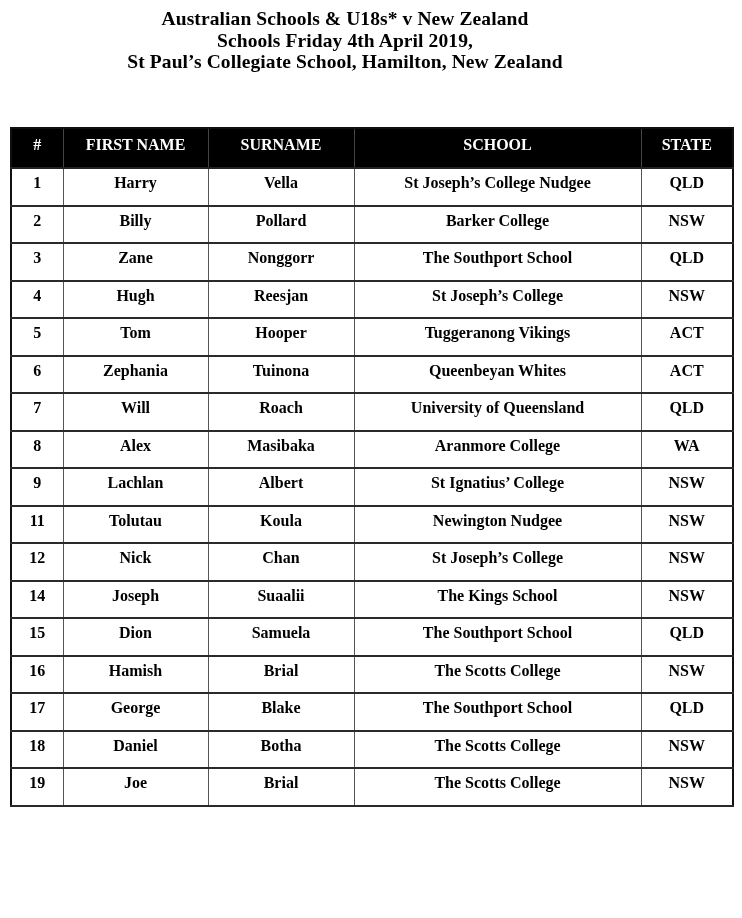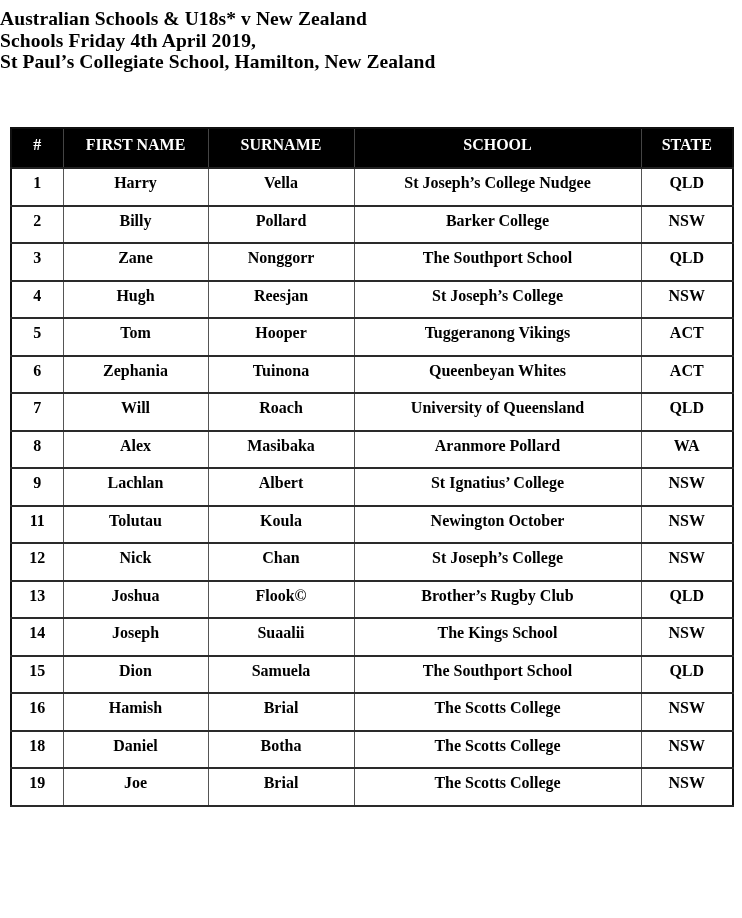--- a/index.html
+++ b/index.html
@@ -15,21 +15,21 @@
     font-family: "Liberation Serif", "DejaVu Serif", serif;
     font-weight: bold;
     color: #000000;
     overflow: hidden;
   }
   .title-block {
     position: absolute;
     top: 8px;
     left: 0;
     width: 690px;
-    text-align: left;
+    text-align: center;
     font-size: 19.5px;
     line-height: 21.5px;
     letter-spacing: 0.1px;
   }
   table.roster {
     position: absolute;
     left: 10px;
     top: 127px;
     width: 722px;
     border-collapse: collapse;
@@ -143,52 +143,45 @@
       <td>7</td>
       <td>Will</td>
       <td>Roach</td>
       <td>University of Queensland</td>
       <td>QLD</td>
     </tr>
         <tr>
       <td>8</td>
       <td>Alex</td>
       <td>Masibaka</td>
-      <td>Aranmore Pollard</td>
+      <td>Aranmore College</td>
       <td>WA</td>
     </tr>
         <tr>
       <td>9</td>
       <td>Lachlan</td>
       <td>Albert</td>
       <td>St Ignatius’ College</td>
       <td>NSW</td>
     </tr>
         <tr>
       <td>11</td>
       <td>Tolutau</td>
       <td>Koula</td>
-      <td>Newington October</td>
+      <td>Newington Nudgee</td>
       <td>NSW</td>
     </tr>
         <tr>
       <td>12</td>
       <td>Nick</td>
       <td>Chan</td>
       <td>St Joseph’s College</td>
       <td>NSW</td>
     </tr>
         <tr>
-      <td>13</td>
-      <td>Joshua</td>
-      <td>Flook©</td>
-      <td>Brother’s Rugby Club</td>
-      <td>QLD</td>
-    </tr>
-        <tr>
       <td>14</td>
       <td>Joseph</td>
       <td>Suaalii</td>
       <td>The Kings School</td>
       <td>NSW</td>
     </tr>
         <tr>
       <td>15</td>
       <td>Dion</td>
       <td>Samuela</td>
@@ -196,20 +189,27 @@
       <td>QLD</td>
     </tr>
         <tr>
       <td>16</td>
       <td>Hamish</td>
       <td>Brial</td>
       <td>The Scotts College</td>
       <td>NSW</td>
     </tr>
         <tr>
+      <td>17</td>
+      <td>George</td>
+      <td>Blake</td>
+      <td>The Southport School</td>
+      <td>QLD</td>
+    </tr>
+        <tr>
       <td>18</td>
       <td>Daniel</td>
       <td>Botha</td>
       <td>The Scotts College</td>
       <td>NSW</td>
     </tr>
         <tr>
       <td>19</td>
       <td>Joe</td>
       <td>Brial</td>

